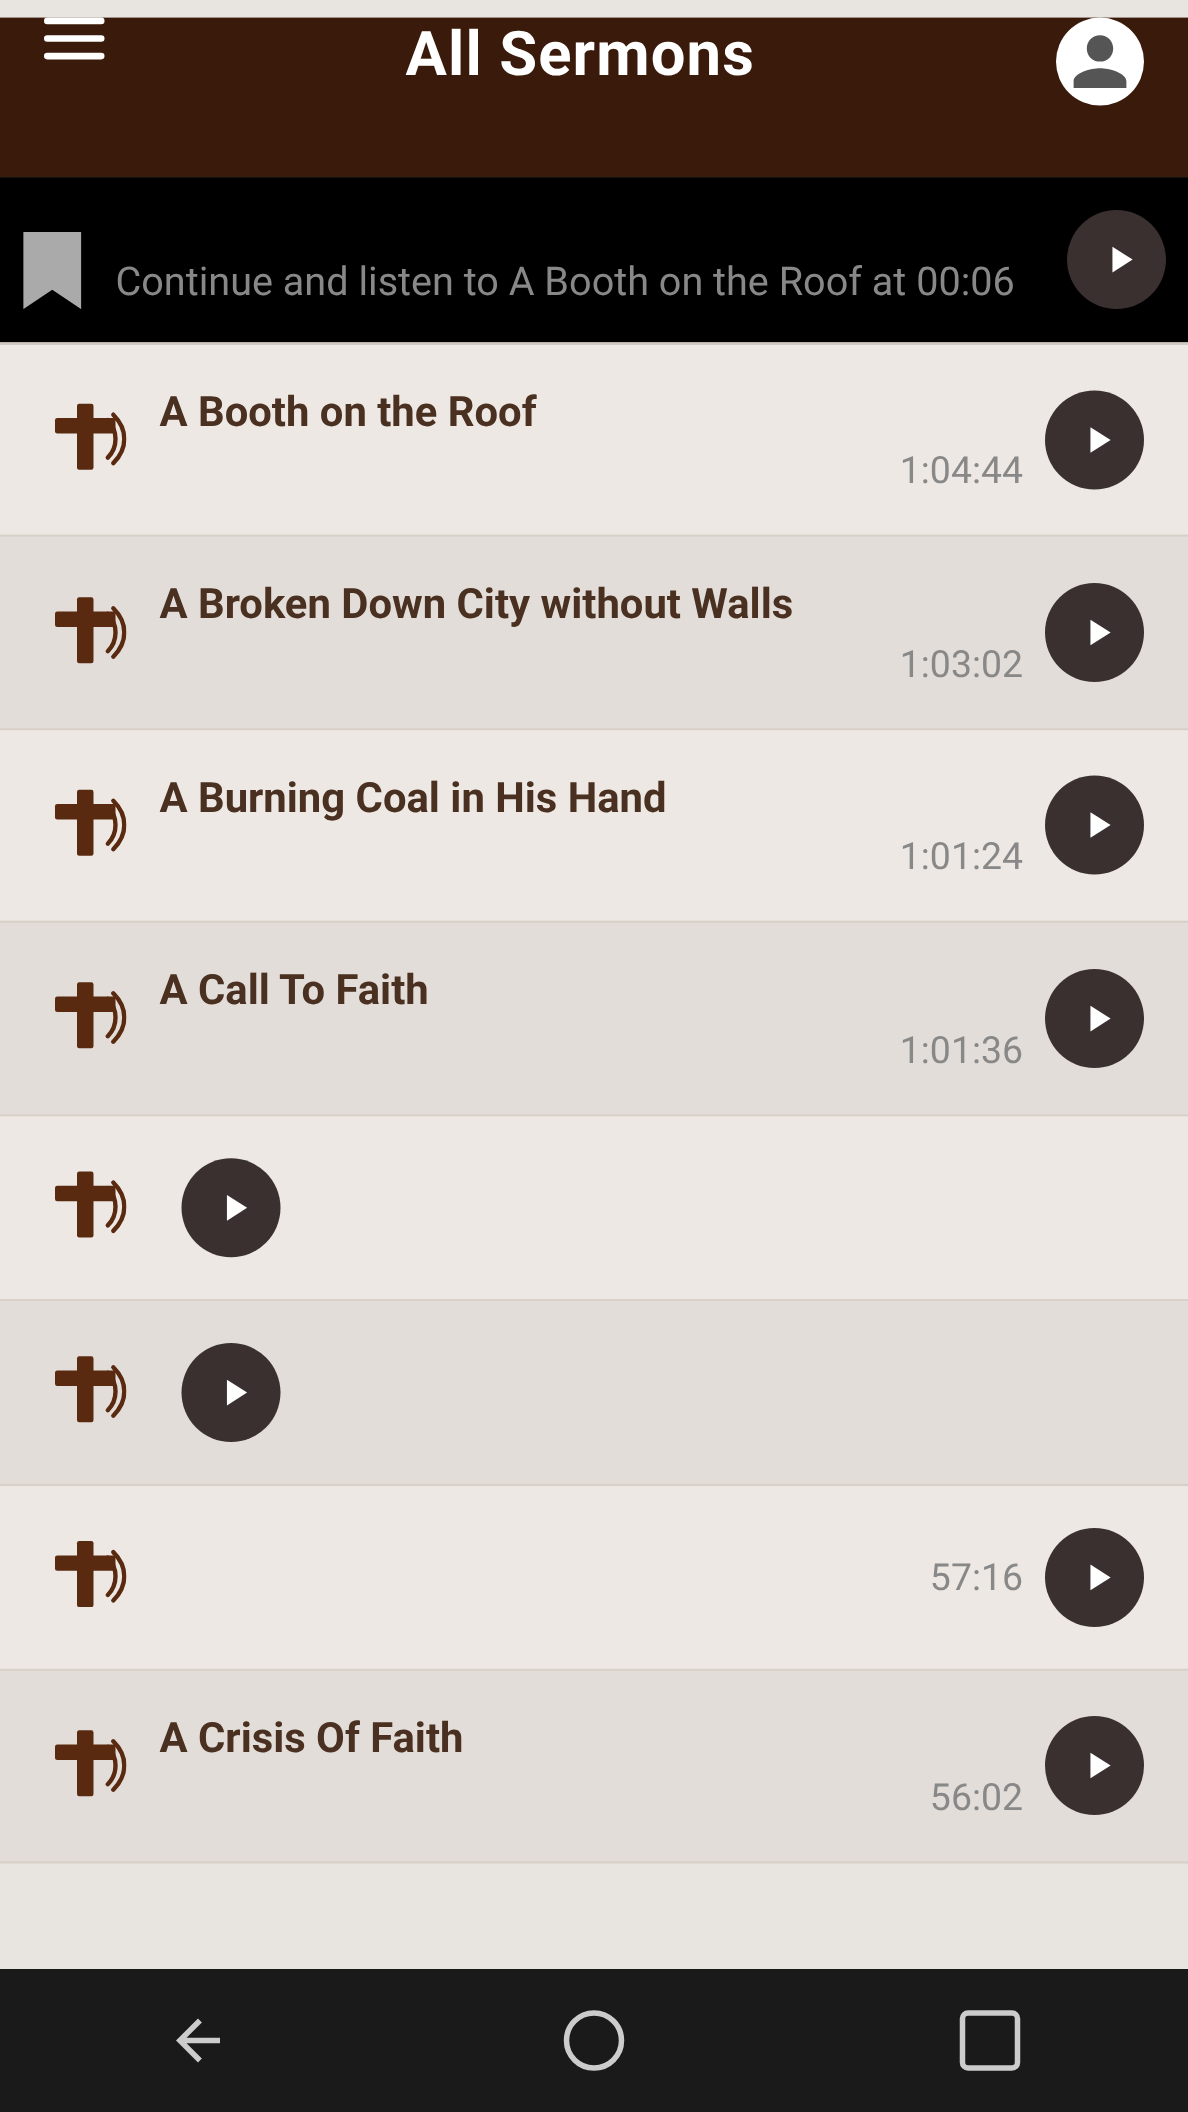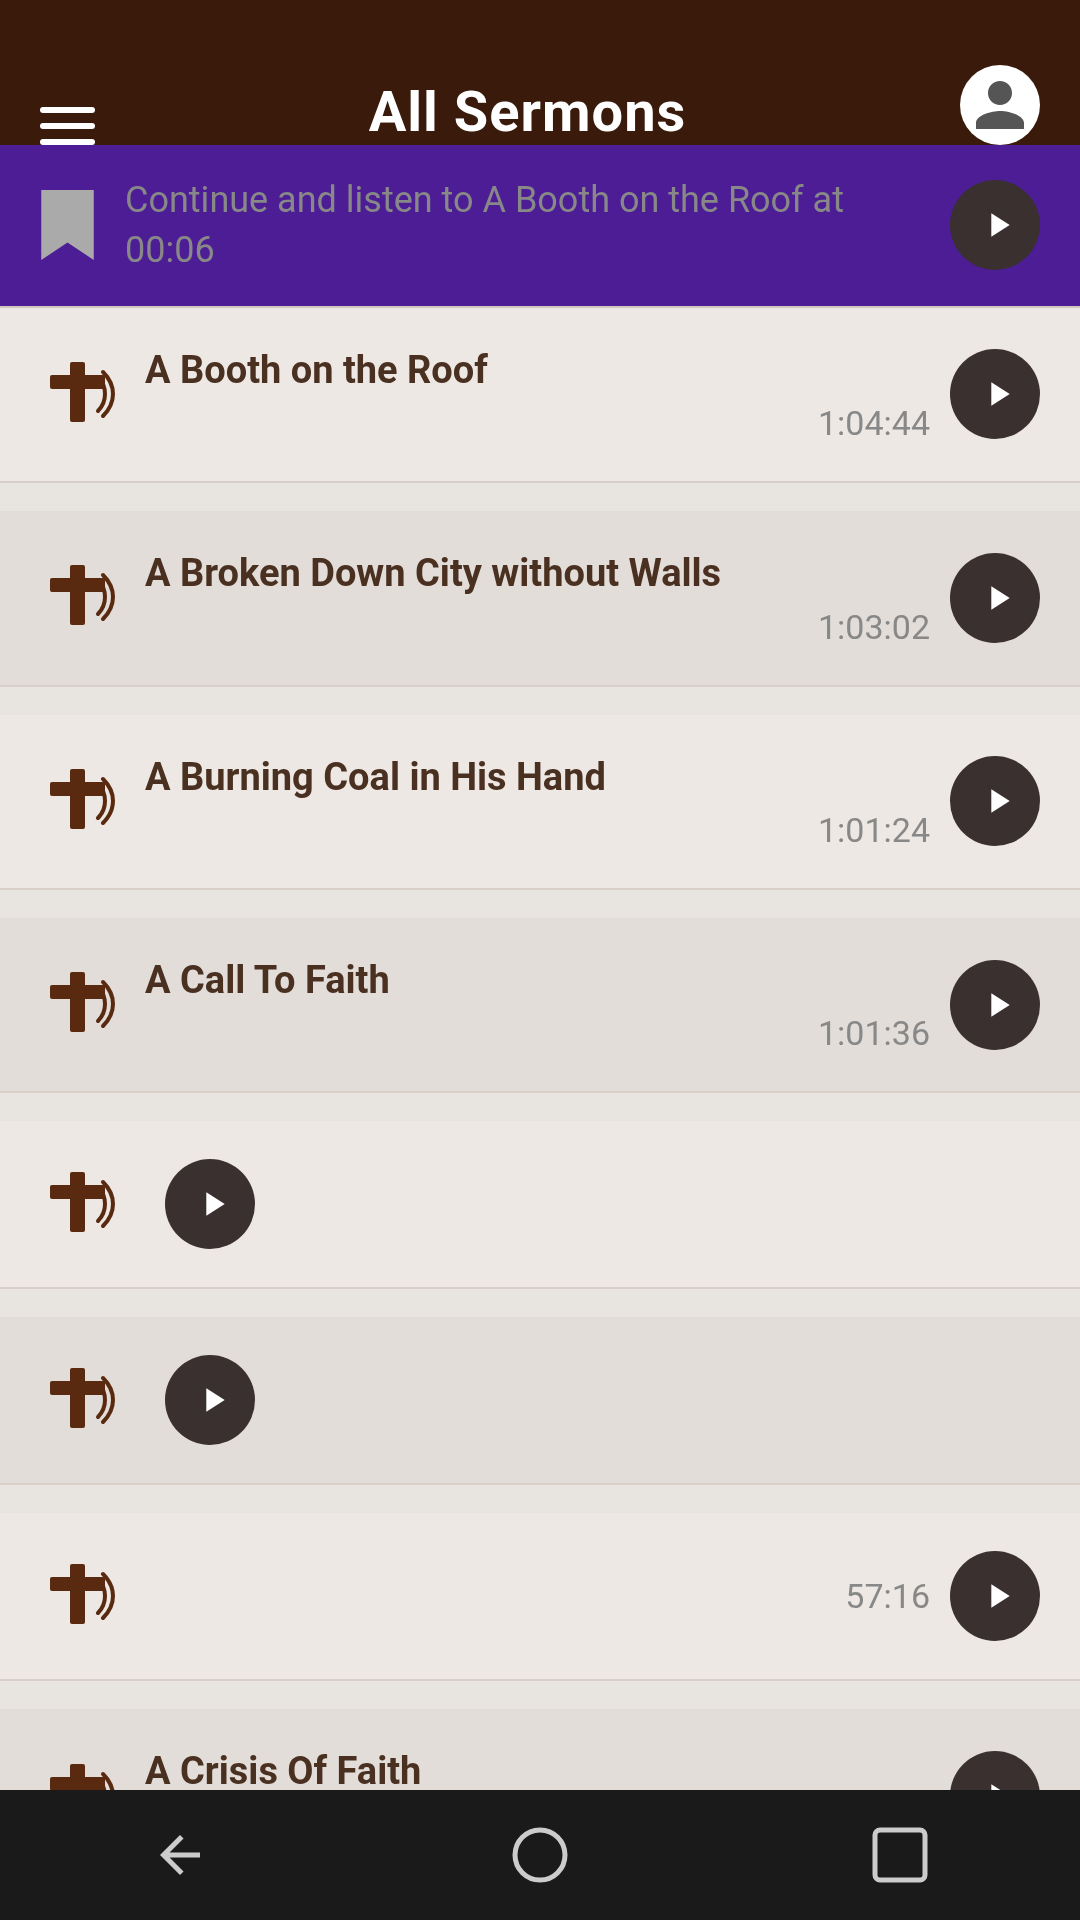--- a/index.html
+++ b/index.html
@@ -16,25 +16,26 @@
       font-family: 'Roboto', Arial, sans-serif;
       overflow: hidden;
       display: flex;
       flex-direction: column;
     }
 
     
     .header {
       background: #3a1a0a;
       display: flex;
-      align-items: flex-end;
+      align-items: flex-start;
       justify-content: space-between;
       padding: 0 40px;
       height: 145px;
       flex-shrink: 0;
+      margin-top: 16px;
     }
 
     .header-menu-icon {
       display: flex;
       flex-direction: column;
       gap: 10px;
       cursor: pointer;
     }
 
     .header-menu-icon span {
@@ -64,24 +65,24 @@
     }
 
     .header-profile-icon svg {
       width: 60px;
       height: 60px;
       fill: #555;
     }
 
     
     .continue-banner {
-      background: #4c1d95;
-      display: flex;
-      align-items: center;
-      padding: 30px 40px;
+      background: #000000;
+      display: flex;
+      align-items: flex-end;
+      padding: 30px 20px;
       border-bottom: 2px solid #d0c8c0;
       flex-shrink: 0;
       min-height: 150px;
     }
 
     .bookmark-icon {
       width: 55px;
       height: 70px;
       margin-right: 30px;
       flex-shrink: 0;
@@ -93,21 +94,20 @@
       font-size: 36px;
       line-height: 1.4;
     }
 
     
     .sermon-list {
       flex: 1;
       overflow-y: auto;
       display: flex;
       flex-direction: column;
-      gap: 28px;
     }
 
     .sermon-item {
       display: flex;
       align-items: center;
       padding: 38px 40px;
       border-bottom: 2px solid #d8d0c8;
       flex-shrink: 0;
       min-height: 160px;
     }

